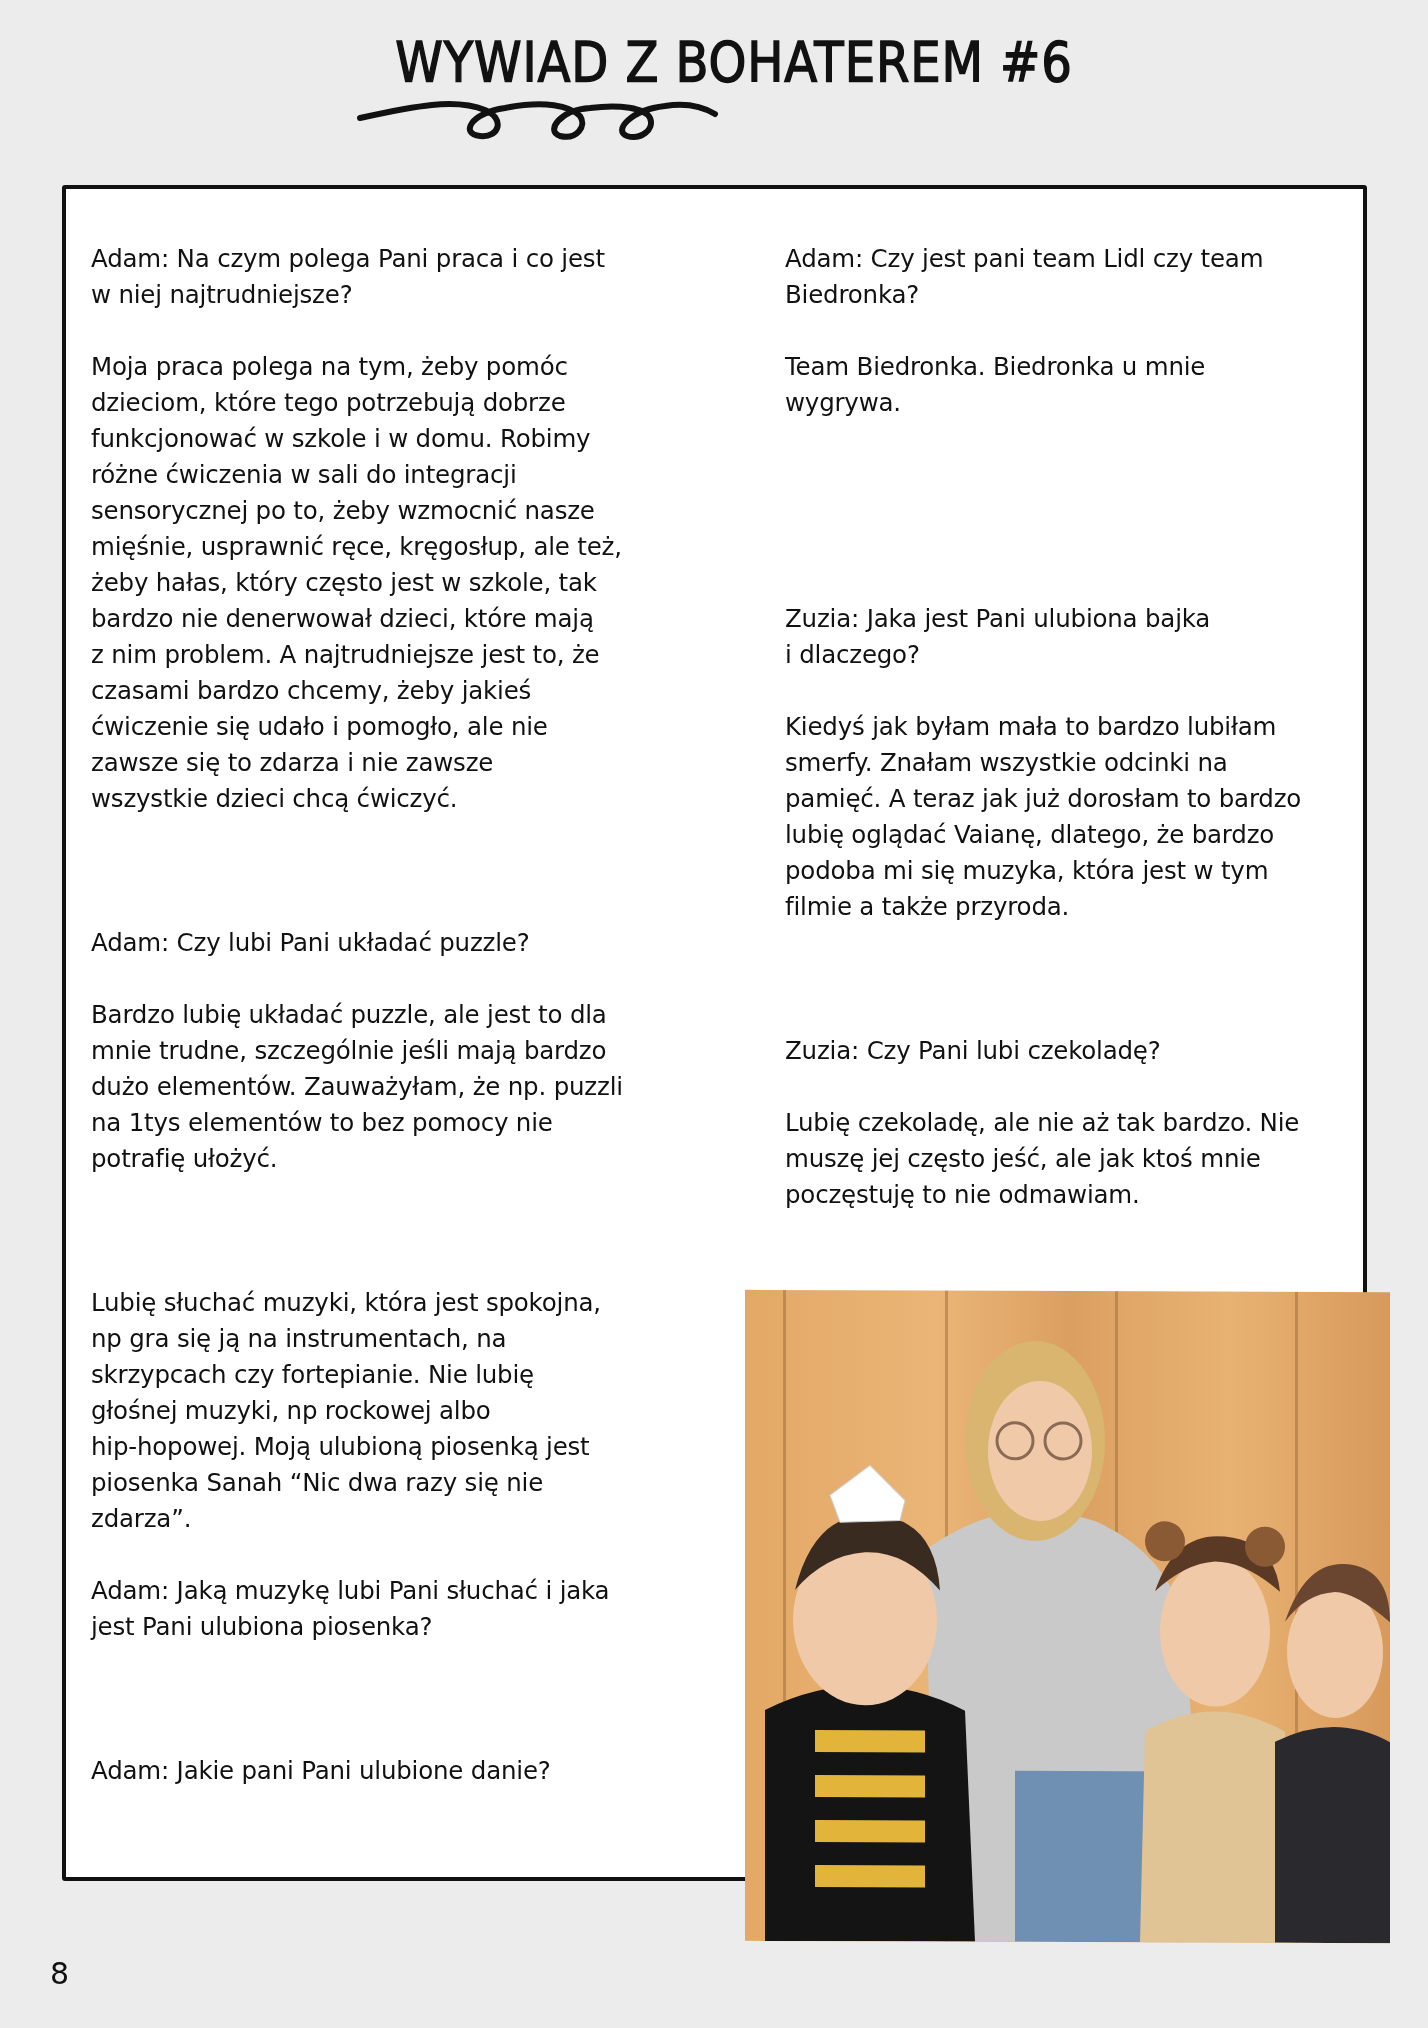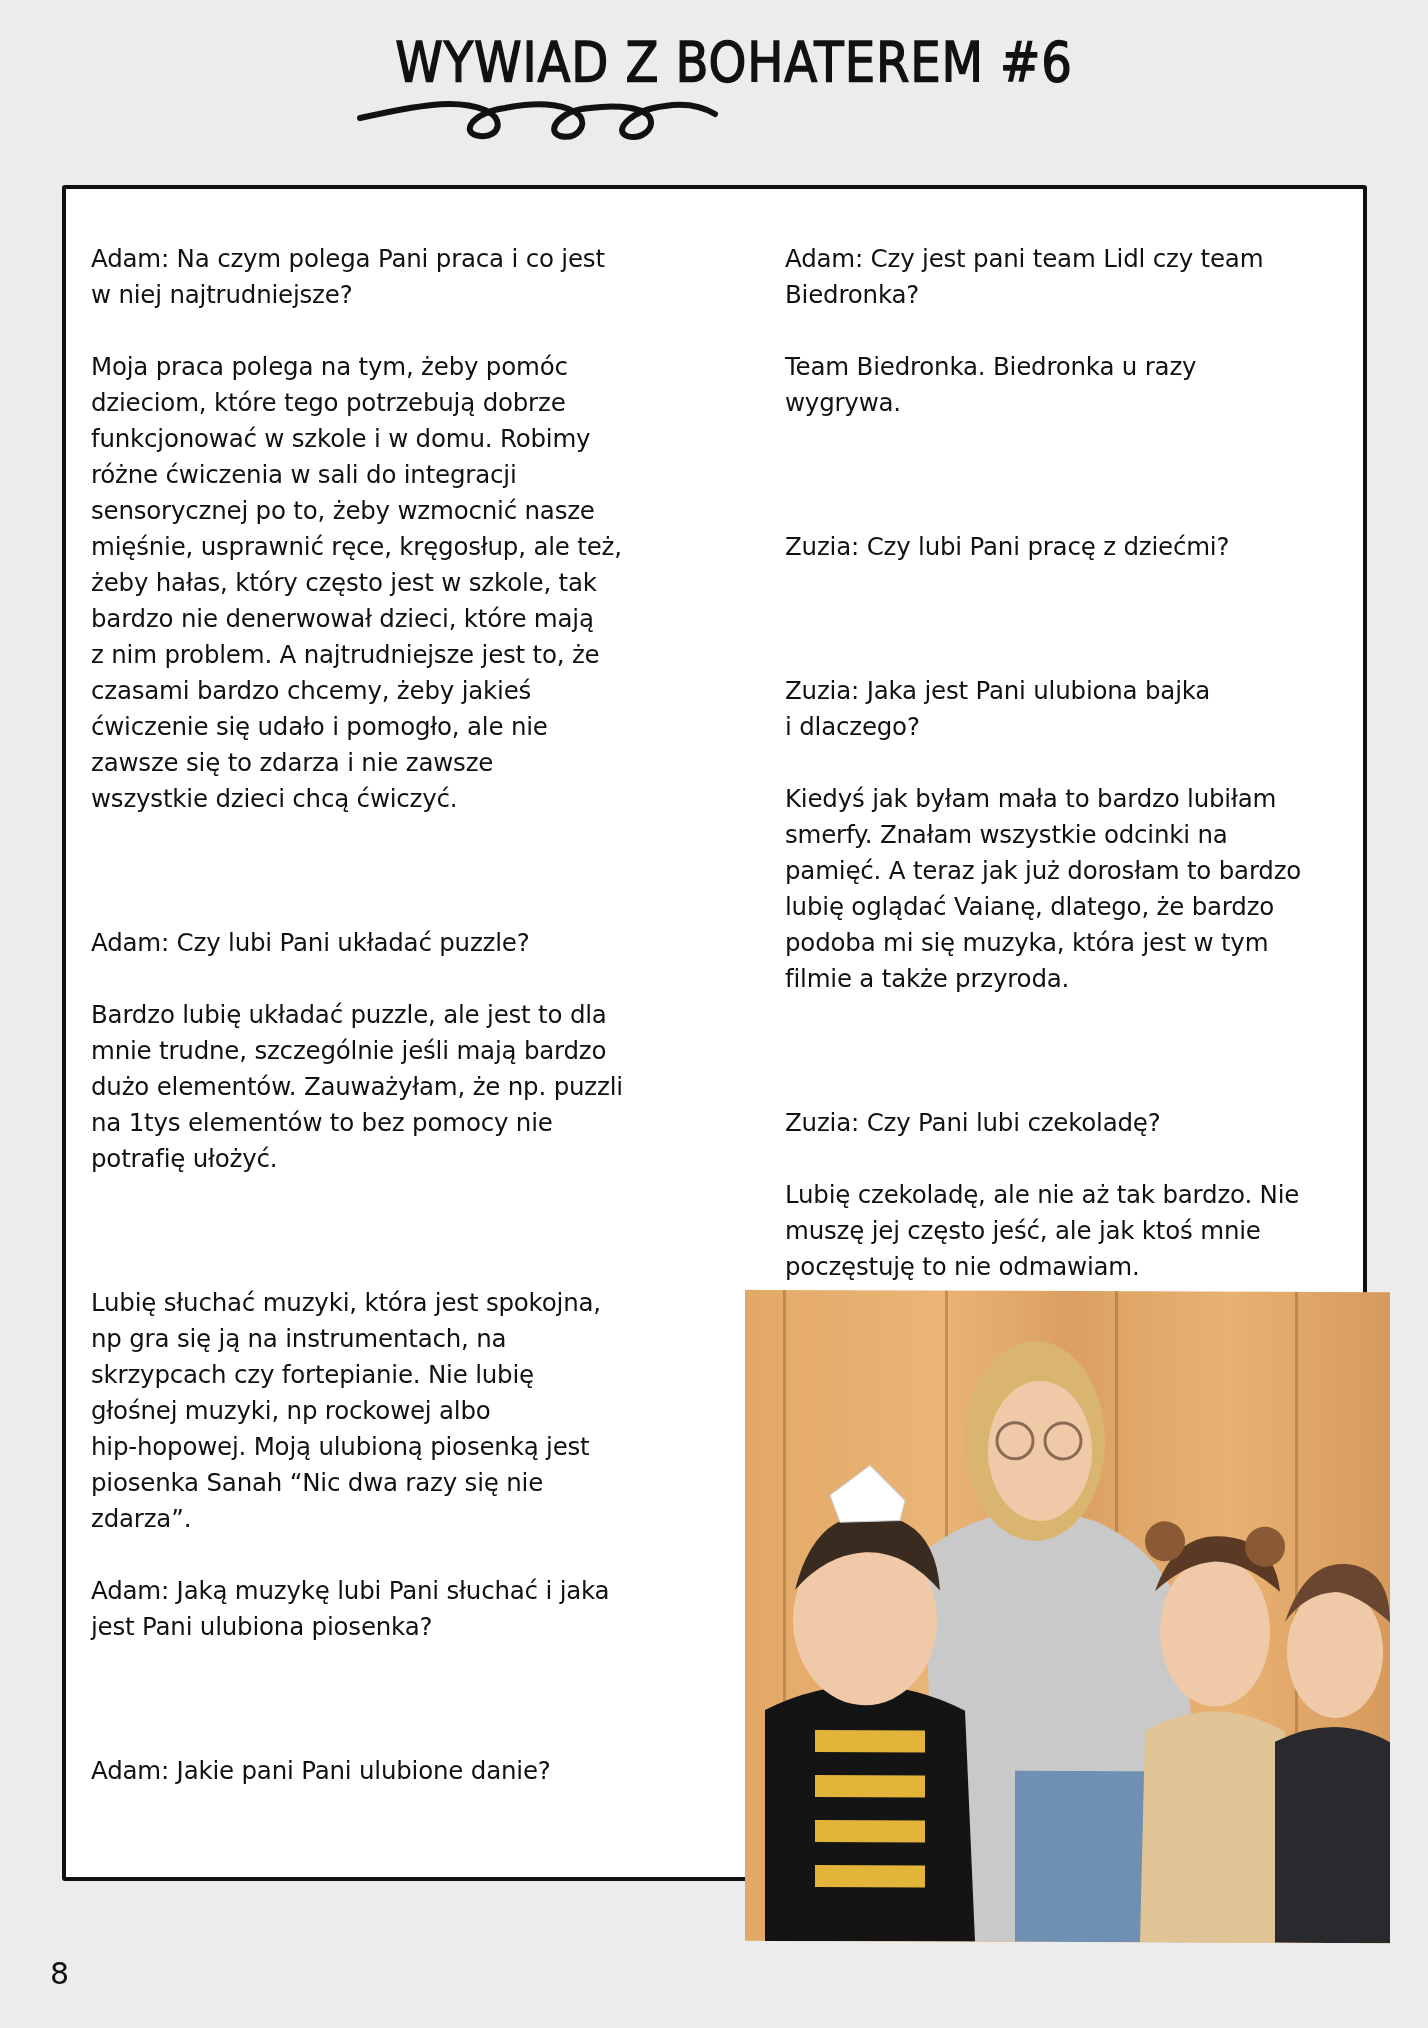--- a/index.html
+++ b/index.html
@@ -129,25 +129,24 @@
   <div class="para">
     <p>Adam: Jakie pani Pani ulubione danie?</p>
     
   </div>
 </div>
 
 <div class="col col-right">
   <div class="para">
     <p>Adam: Czy jest pani team Lidl czy team
 Biedronka?</p>
-    <p>Team Biedronka. Biedronka u razy
+    <p>Team Biedronka. Biedronka u mnie
 wygrywa.</p>
   </div>
   <div class="para">
-    <p>Zuzia: Czy lubi Pani pracę z dziećmi?</p>
   </div>
   <div class="para">
     <p>Zuzia: Jaka jest Pani ulubiona bajka
 i dlaczego?</p>
     <p>Kiedyś jak byłam mała to bardzo lubiłam
 smerfy. Znałam wszystkie odcinki na
 pamięć. A teraz jak już dorosłam to bardzo
 lubię oglądać Vaianę, dlatego, że bardzo
 podoba mi się muzyka, która jest w tym
 filmie a także przyroda.</p>

